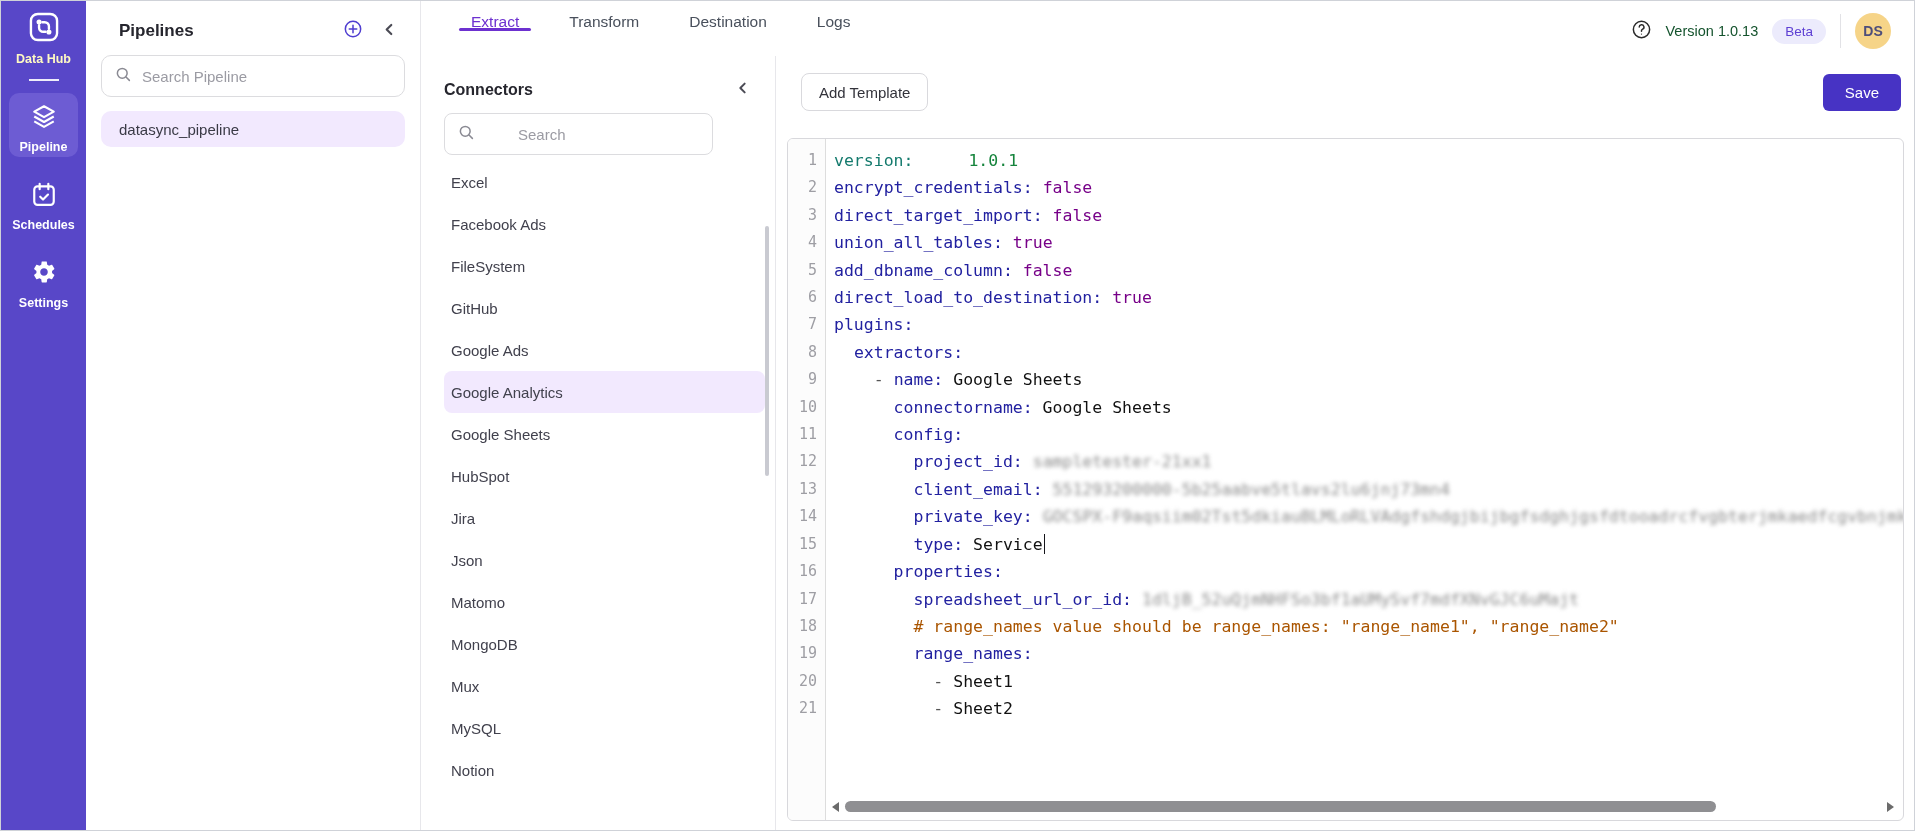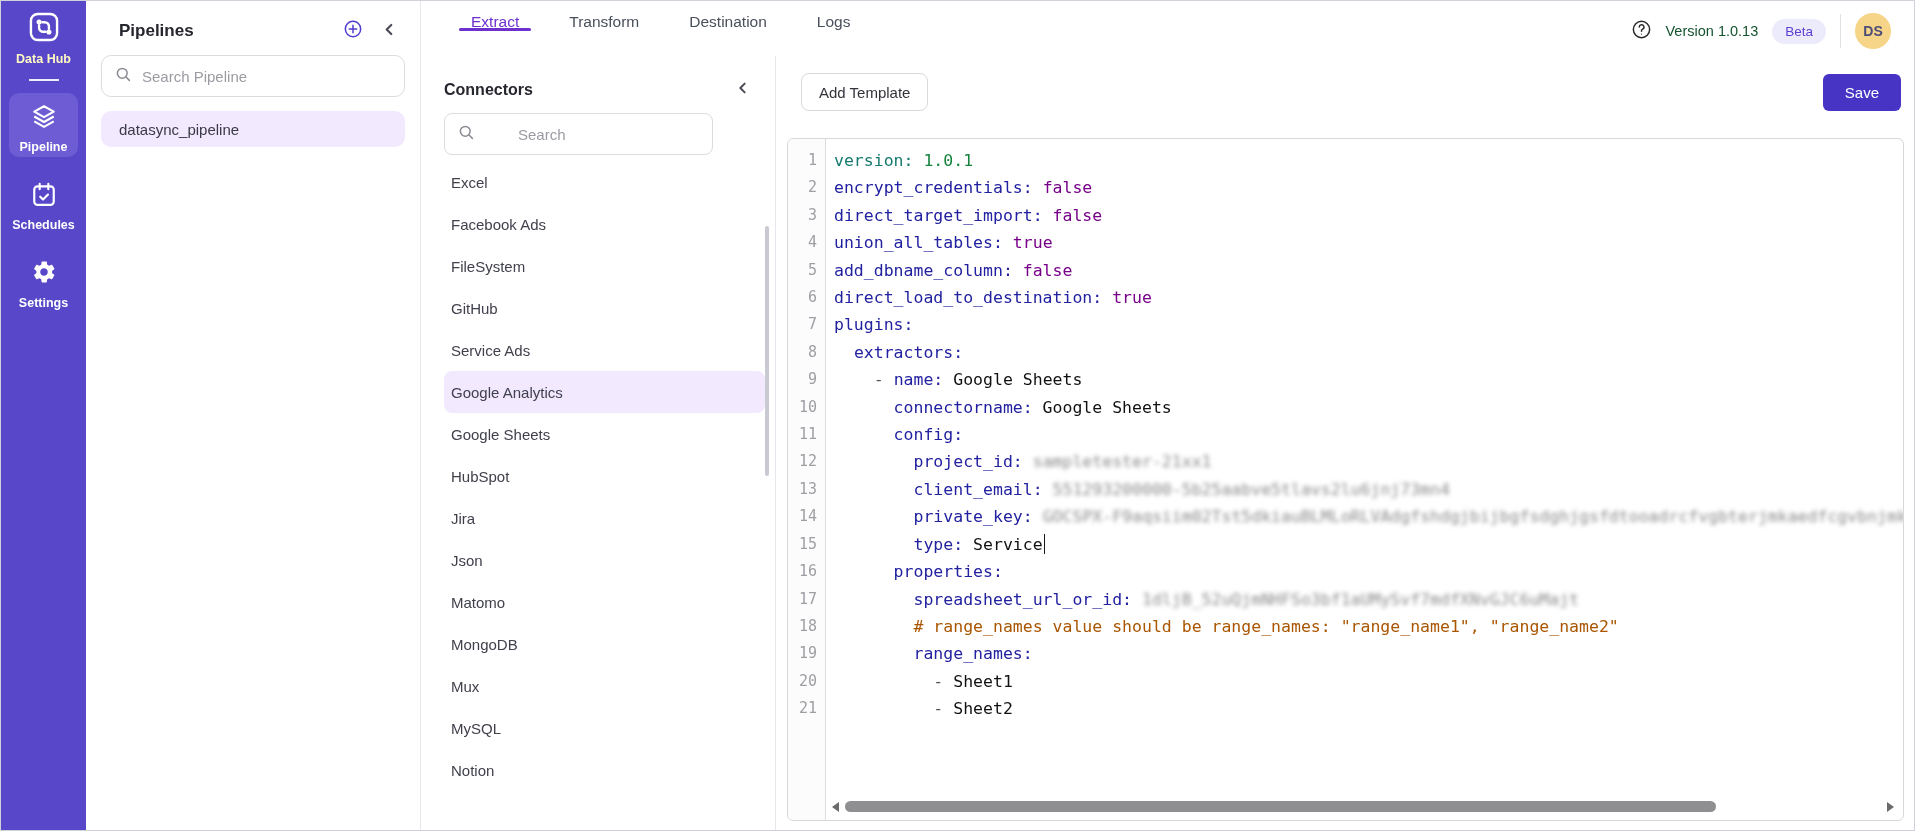--- a/index.html
+++ b/index.html
@@ -91,21 +91,21 @@
     border:1px solid #d8d8dc; border-radius:6px; background:#fff; display:flex; overflow:hidden;}
   .gutter{width:38px; flex:none; border-right:1px solid #ddd; background:#fcfcfc;
     padding-top:8px; text-align:right;}
   .ln{font-family:"DejaVu Sans Mono", monospace; font-size:15px; line-height:27.4px;
     color:#9e9ea4; padding-right:8px;}
   .code{flex:1; padding:8px 0 0 8px; overflow:hidden; cursor:text;}
   .cl{font-family:"DejaVu Sans Mono", monospace; font-size:16.5px; line-height:27.4px;
     white-space:pre; color:var(--code-plain);}
   .tk-key{color:var(--code-key);}
   .tk-knum{color:var(--code-version-key);}
-  .tk-num{color:var(--code-number);}
+  .tk-num{color:var(--code-number);margin-left:45px;}
   .tk-kw{color:var(--code-keyword);}
   .tk-cm{color:var(--code-comment);}
   .tk-meta{color:var(--code-meta);}
   .tk-pln{color:var(--code-plain);}
   .tk-blur{color:var(--code-blur-text); filter:blur(2.3px);}
   .caret{display:inline-block; width:0; border-left:1.6px solid #15151a; height:20px;
     vertical-align:text-bottom; margin-left:1px; animation:blink 1.1s step-end infinite;}
   @keyframes blink{0%,60%{opacity:1}61%,100%{opacity:0}}
   .hscroll{position:absolute; left:44px; right:8px; bottom:7px; height:13px;
     display:flex; align-items:center; gap:4px;}
@@ -234,21 +234,21 @@
             <path d="M16 16l4.5 4.5"></path>
         </svg>
       </span>
       <input type="text" placeholder="Search" style="">
     </div>
     <div class="connector-list" id="connector-list">
         <div class="connector-item">Excel</div>
         <div class="connector-item">Facebook Ads</div>
         <div class="connector-item">FileSystem</div>
         <div class="connector-item">GitHub</div>
-        <div class="connector-item">Service Ads</div>
+        <div class="connector-item">Google Ads</div>
         <div class="connector-item selected">Google Analytics</div>
         <div class="connector-item">Google Sheets</div>
         <div class="connector-item">HubSpot</div>
         <div class="connector-item">Jira</div>
         <div class="connector-item">Json</div>
         <div class="connector-item">Matomo</div>
         <div class="connector-item">MongoDB</div>
         <div class="connector-item">Mux</div>
         <div class="connector-item">MySQL</div>
         <div class="connector-item">Notion</div>

